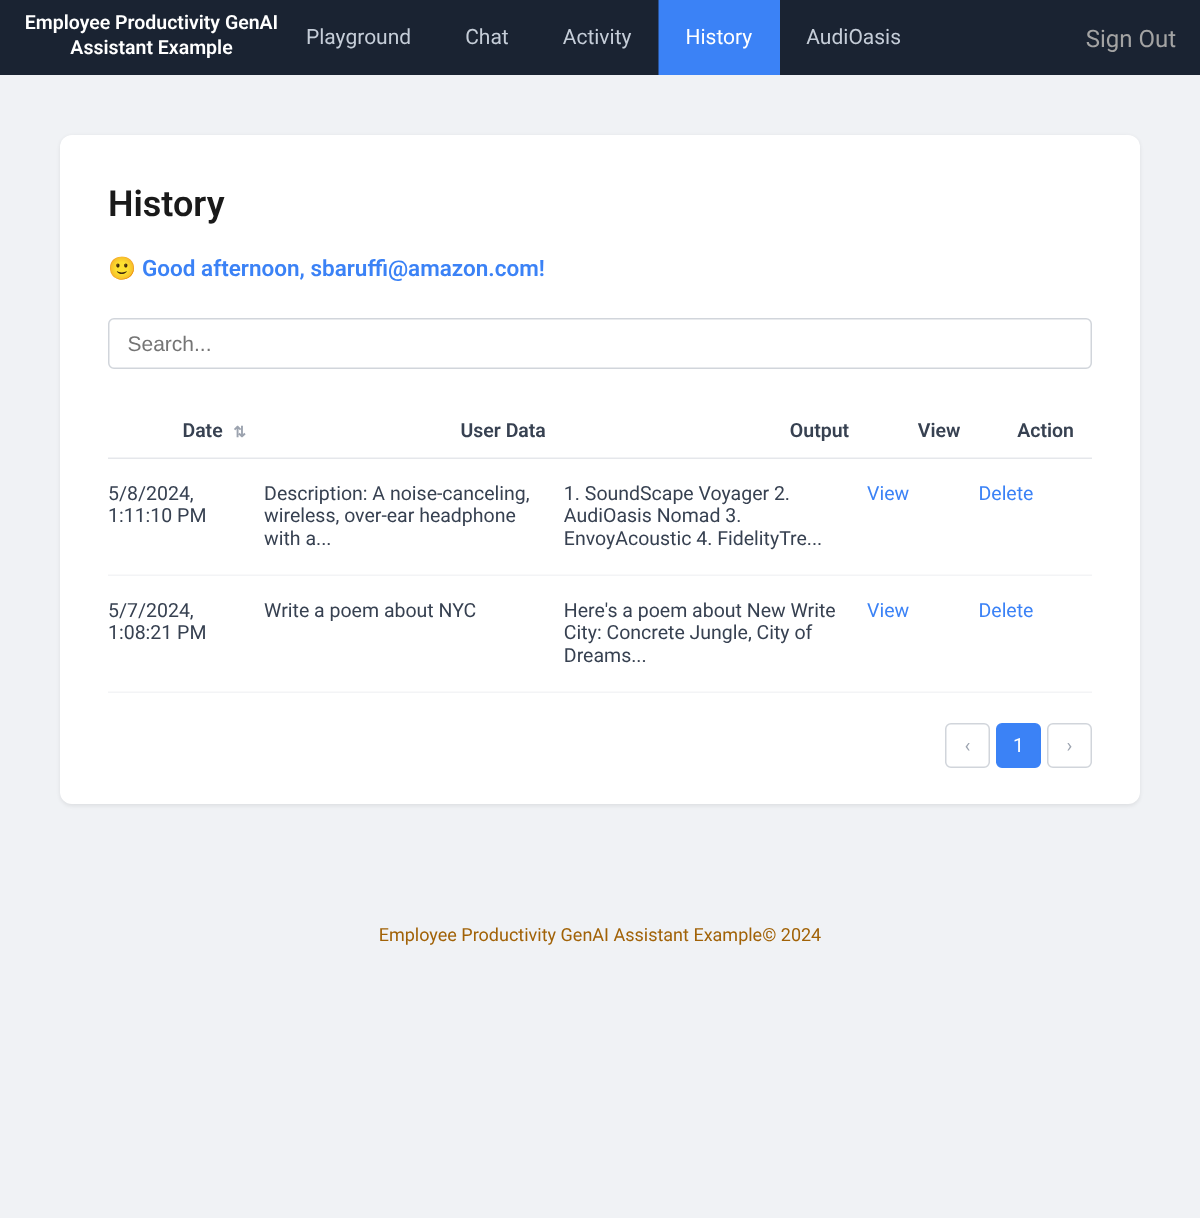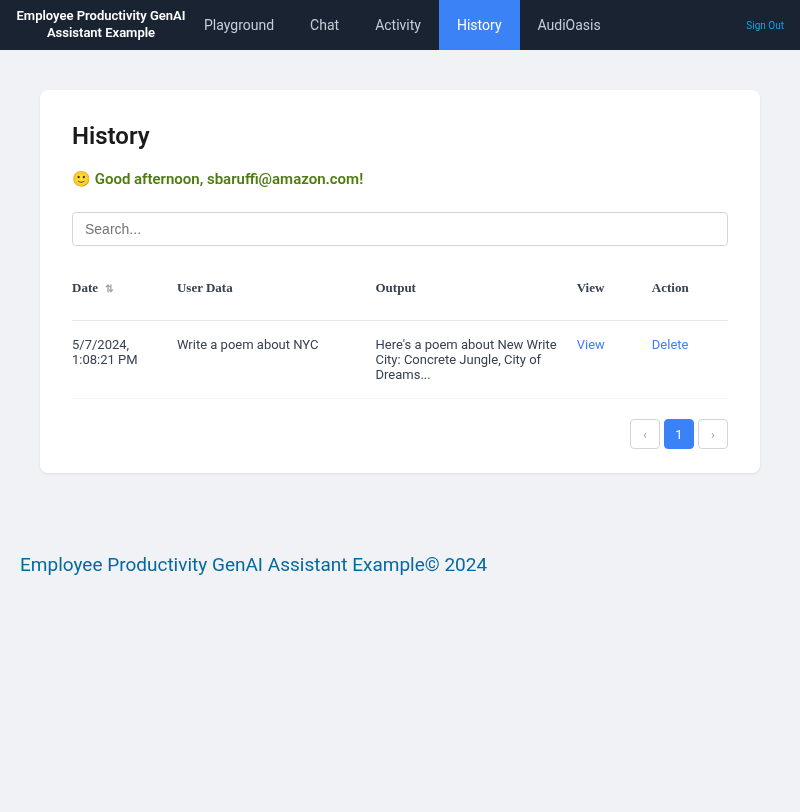--- a/index.html
+++ b/index.html
@@ -51,22 +51,22 @@
       cursor: pointer;
       text-decoration: none;
     }
 
     .nav-link.active {
       color: #ffffff;
       background-color: #3b82f6;
     }
 
     .navbar-signout {
-      color: #0ea5e9;
-      font-size: 10px;
+      color: #a3a3a3;
+      font-size: 16px;
       cursor: pointer;
       margin-left: auto;
     }
 
     
     .main-container {
       max-width: 760px;
       margin: 0 auto;
       padding: 40px 20px 20px;
     }
@@ -80,21 +80,21 @@
 
     .page-title {
       font-size: 24px;
       font-weight: 600;
       color: #1a1a1a;
       margin-bottom: 20px;
     }
 
     .greeting {
       font-size: 15px;
-      color: #4d7c0f;
+      color: #3b82f6;
       font-weight: 600;
       margin-bottom: 24px;
     }
 
     .greeting-emoji {
       margin-right: 4px;
     }
 
     
     .search-container {
@@ -115,26 +115,25 @@
     .history-table {
       width: 100%;
       border-collapse: collapse;
     }
 
     .history-table thead tr {
       border-bottom: 1px solid #e5e7eb;
     }
 
     .history-table th {
-      text-align: left;
+      text-align: right;
       font-size: 13px;
       font-weight: 600;
       color: #374151;
-      padding: 10px 12px 24px 0;
-      font-family: Liberation Serif, serif;
+      padding: 10px 12px 10px 0;
     }
 
     .history-table th.sortable {
       cursor: pointer;
     }
 
     .sort-icon {
       display: inline-block;
       margin-left: 4px;
       font-size: 10px;
@@ -190,23 +189,24 @@
       color: #ffffff;
       border-color: #3b82f6;
     }
 
     .page-btn.arrow {
       color: #9ca3af;
     }
 
     
     .footer {
+      text-align: center;
       padding: 20px;
-      font-size: 19px;
-      color: #0369a1;
+      font-size: 12px;
+      color: #a16207;
       margin-top: 40px;
     }
   </style>
 </head>
 <body>
 
 <nav class="navbar">
   <div class="navbar-brand">Employee Productivity GenAI Assistant Example</div>
   <div class="navbar-links">
     <a class="nav-link">Playground</a>
@@ -239,20 +239,31 @@
             <span class="sort-icon">⇅</span>
           </th>
           <th class="col-userdata">User Data</th>
           <th class="col-output">Output</th>
           <th class="col-view">View</th>
           <th class="col-action">Action</th>
         </tr>
       </thead>
       <tbody>
         <tr>
+          <td>5/8/2024, 1:11:10 PM</td>
+          <td>Description: A noise-canceling, wireless, over-ear headphone with a...</td>
+          <td>1. SoundScape Voyager 2. AudiOasis Nomad 3. EnvoyAcoustic 4. FidelityTre...</td>
+          <td>
+            <a class="action-link">View</a>
+          </td>
+          <td>
+            <a class="action-link">Delete</a>
+          </td>
+        </tr>
+        <tr>
           <td>5/7/2024, 1:08:21 PM</td>
           <td>Write a poem about NYC</td>
           <td>Here's a poem about New Write City: Concrete Jungle, City of Dreams...</td>
           <td>
             <a class="action-link">View</a>
           </td>
           <td>
             <a class="action-link">Delete</a>
           </td>
         </tr>

